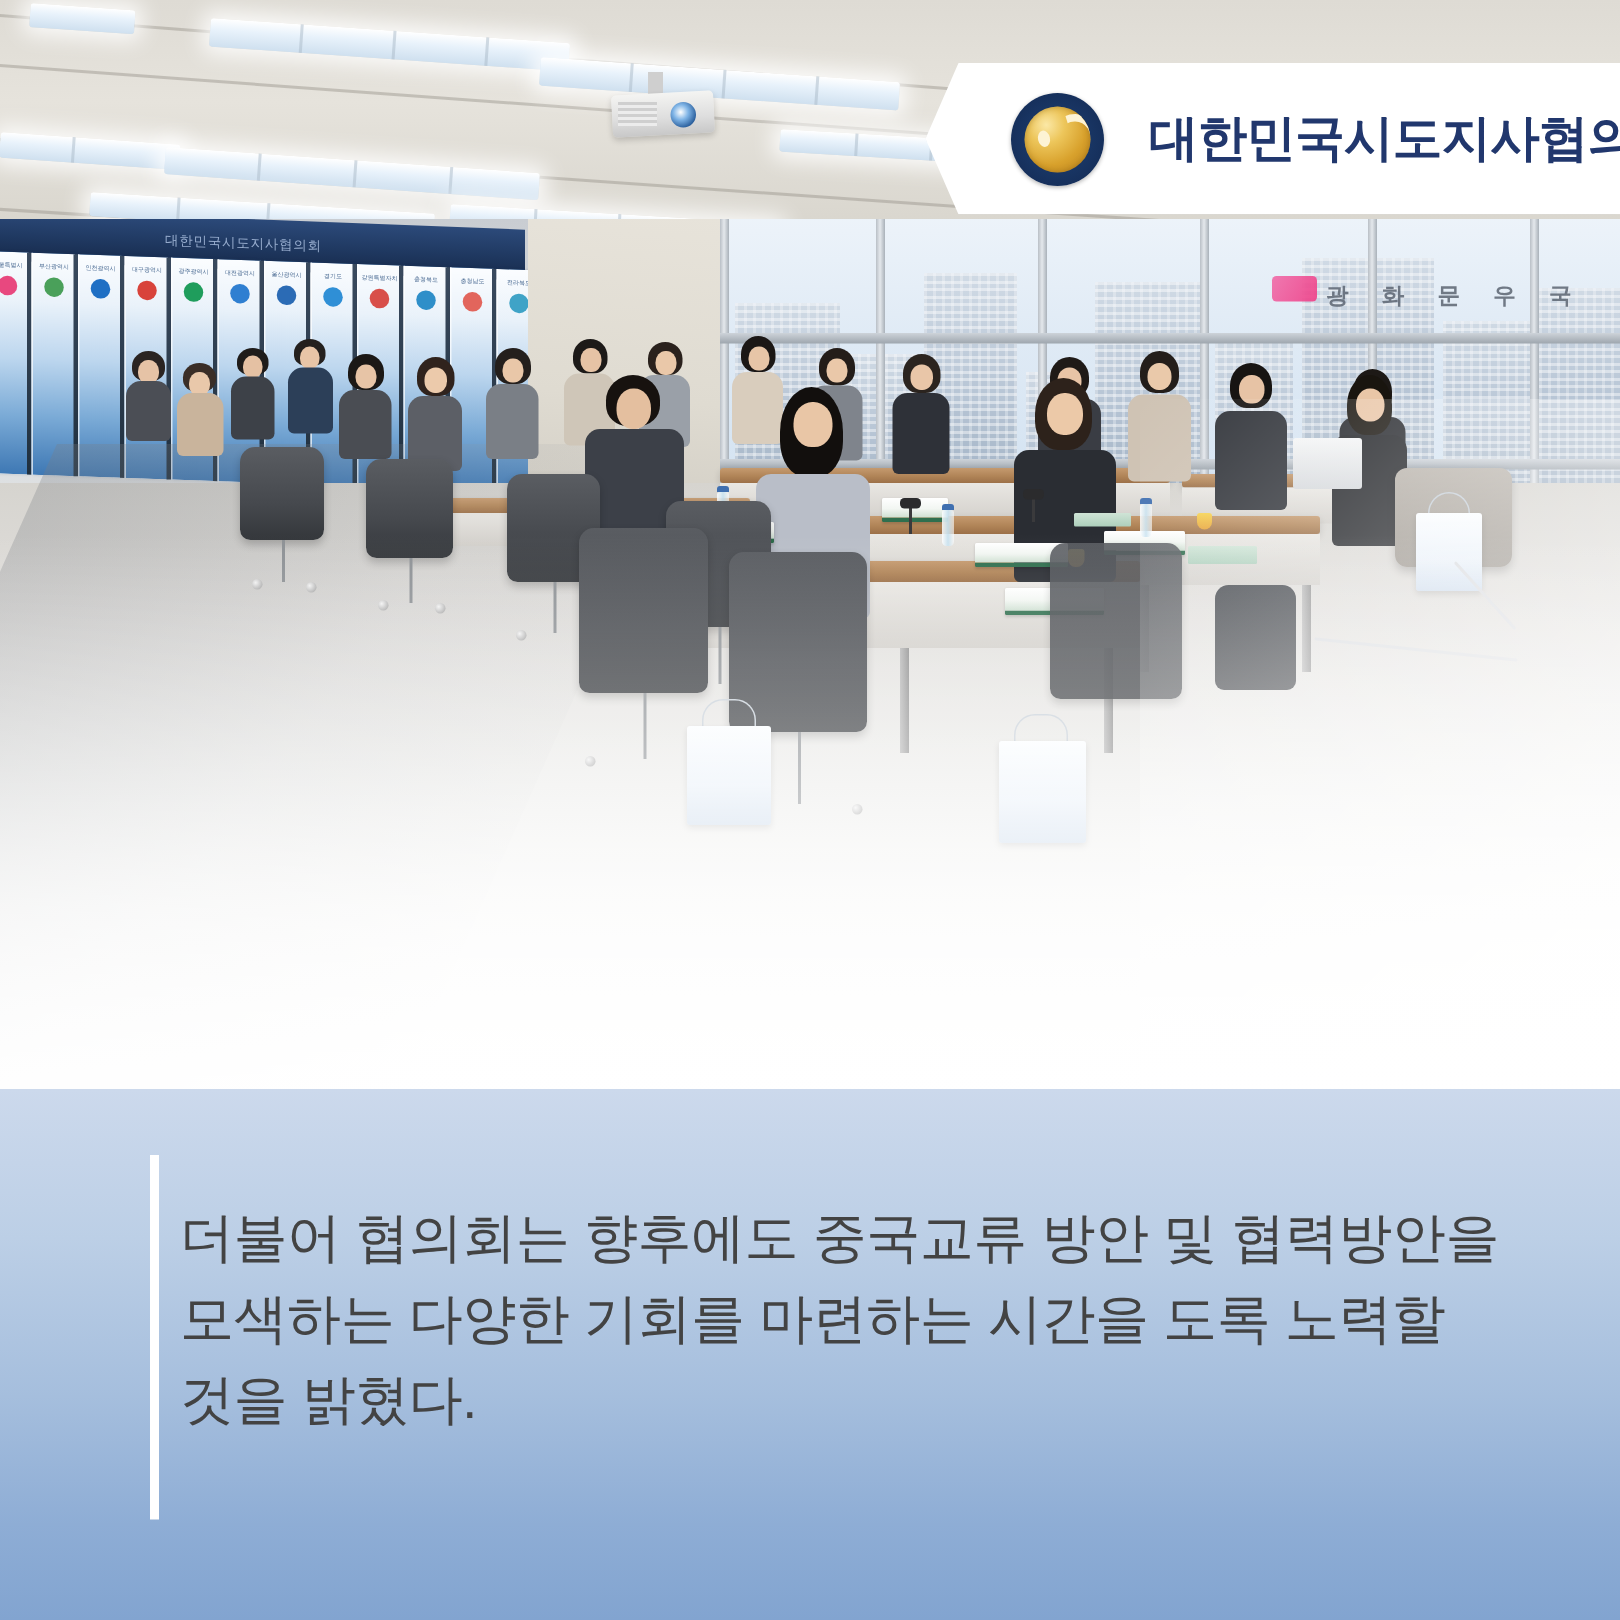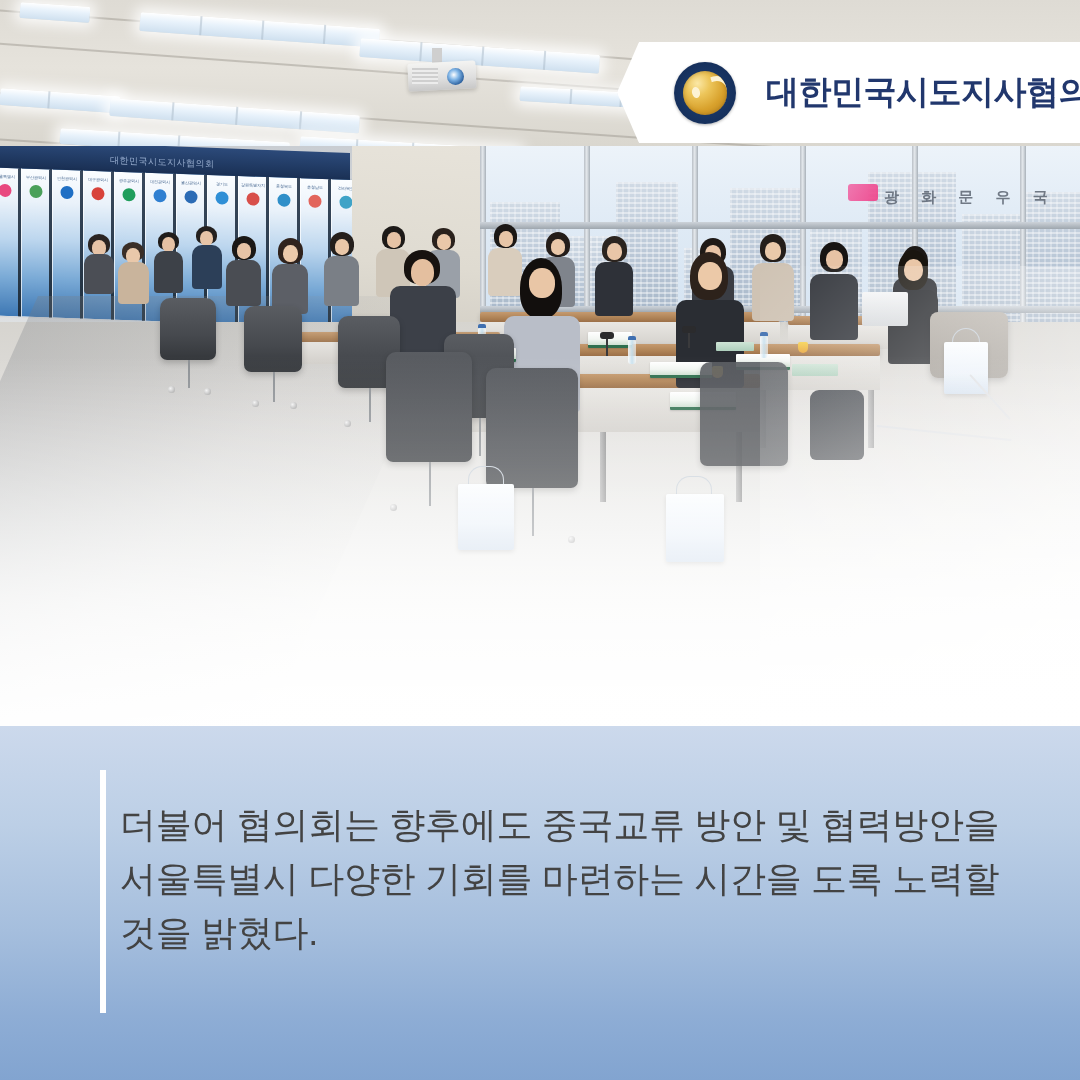--- a/index.html
+++ b/index.html
@@ -787,15 +787,15 @@
       <div class="gold">
         <div class="swoosh"></div>
         <div class="dot"></div>
       </div>
     </div>
     <div id="brand-title">대한민국시도지사협의회</div>
   </div>
 
   <div id="caption-panel"></div>
   <div id="caption-rule"></div>
-  <div id="caption-text">더불어 협의회는 향후에도 중국교류 방안 및 협력방안을 서울특별시 다양한 기회를 마련하는 시간을 도록 노력할 것을 밝혔다.</div>
+  <div id="caption-text">더불어 협의회는 향후에도 중국교류 방안 및 협력방안을 모색하는 다양한 기회를 마련하는 시간을 도록 노력할 것을 밝혔다.</div>
 
 </div>
 
 </body></html>

